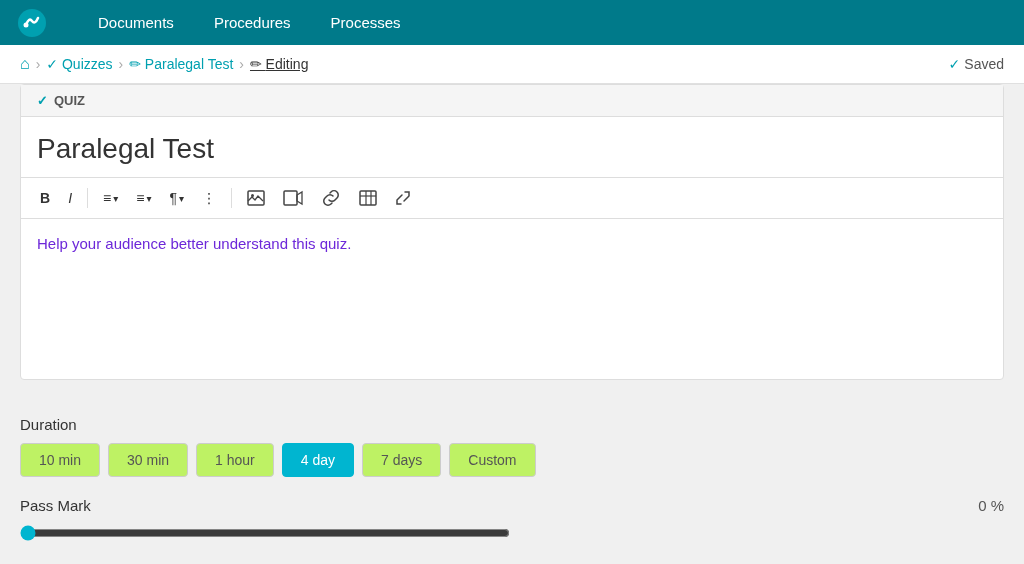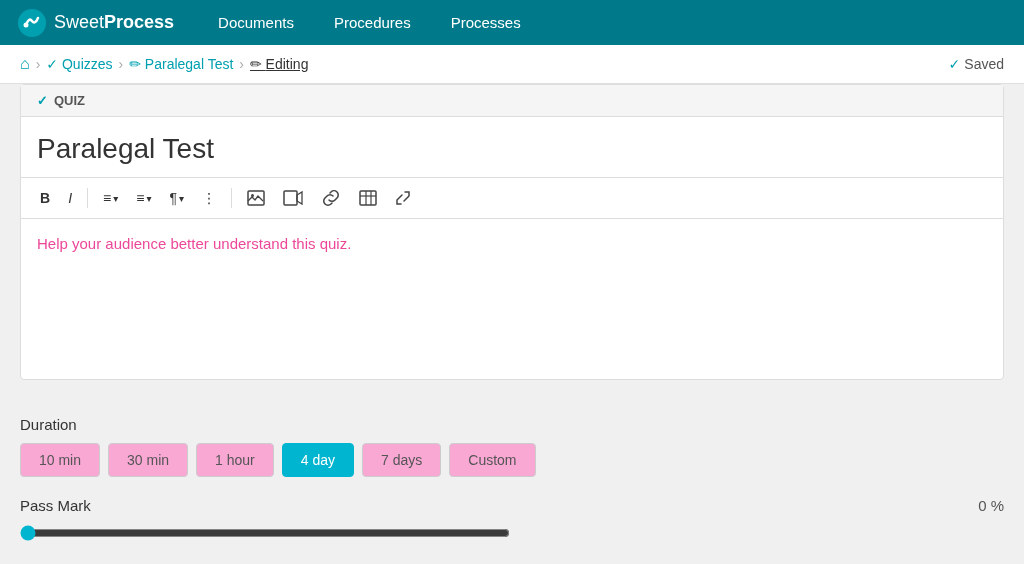--- a/index.html
+++ b/index.html
@@ -140,21 +140,21 @@
       background: #ddd;
       margin: 0 4px;
     }
     .toolbar-bold { font-weight: 900; }
     .toolbar-italic { font-style: italic; font-weight: 400; }
 
     
     .editor-body {
       padding: 16px;
       min-height: 160px;
-      color: #ec4899;
+      color: #6d28d9;
       font-size: 15px;
     }
 
     
     .duration-section {
       padding: 16px 0 0 0;
     }
     .duration-label {
       font-size: 15px;
       color: #333;
@@ -162,21 +162,21 @@
       font-weight: 500;
     }
     .duration-buttons {
       display: flex;
       gap: 8px;
       flex-wrap: wrap;
     }
     .dur-btn {
       padding: 8px 18px;
       border: 1px solid #ccc;
-      background: #f9a8d4;
+      background: #bef264;
       border-radius: 4px;
       font-size: 14px;
       color: #555;
       cursor: pointer;
     }
     .dur-btn.active {
       background: #00b5d0;
       border-color: #00b5d0;
       color: #fff;
     }
@@ -223,23 +223,20 @@
 </head>
 <body>
 
 <nav>
   <div class="nav-brand">
     <svg class="nav-brand-icon" viewBox="0 0 32 32" xmlns="http://www.w3.org/2000/svg">
       <circle cx="16" cy="16" r="14" fill="#00a0b0"></circle>
       <path d="M10 18 Q13 10 16 14 Q19 18 22 11" stroke="#fff" stroke-width="2.5" fill="none" stroke-linecap="round"></path>
       <circle cx="10" cy="18" r="2.5" fill="#fff"></circle>
     </svg>
-    <span class="nav-brand-text">
-      <span>Sweet</span><strong>Process</strong>
-    </span>
   </div>
   <div class="nav-links">
     <a class="nav-link">Documents</a>
     <a class="nav-link">Procedures</a>
     <a class="nav-link">Processes</a>
   </div>
 </nav>
 
 <div class="breadcrumb-bar">
   <div class="breadcrumb">

